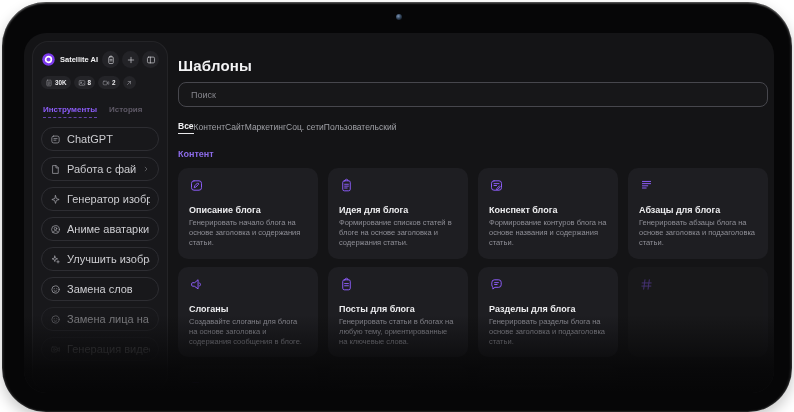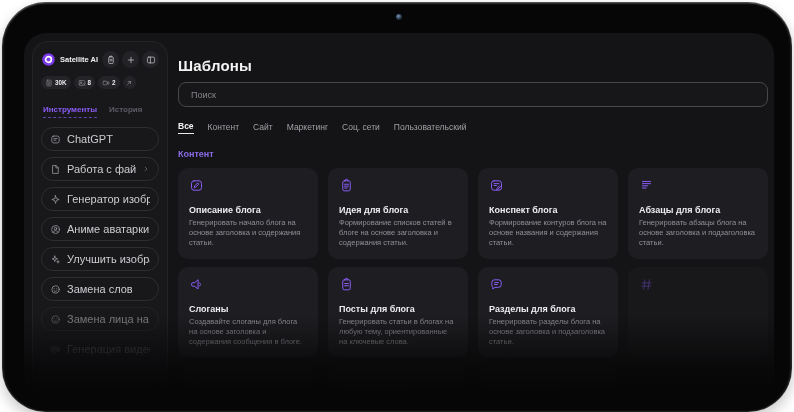--- a/index.html
+++ b/index.html
@@ -57,21 +57,21 @@
   .tool-item .chev { width:8px; height:8px; margin-left:auto; color:#8f8f96; }
 
   
   .main { position:absolute; left:154px; top:8px; width:590px; height:100%; }
   .main-title { margin-top:16px; font-size:15px; font-weight:bold; color:#f4f4f5; letter-spacing:.2px; }
   .search { margin-top:8px; width:100%; height:25px; border-radius:8px;
     border:1px solid #47474d; background:rgba(255,255,255,.015); color:#e3e3e6;
     font-size:9px; padding:0 12px; font-family:inherit; outline:none; display:block; }
   .search::placeholder { color:#86868d; }
 
-  .filter-tabs { display:flex; gap:14px; margin-top:14px; align-items:flex-end; }
+  .filter-tabs { display:flex; gap:0; margin-top:14px; align-items:flex-end; }
   .filter-tab { font-size:8.5px; color:#9fa0a6; cursor:pointer; padding-bottom:2px; white-space:nowrap; }
   .filter-tab.active { color:#f2f2f4; font-weight:bold; border-bottom:1.5px solid #e9e9ec; }
 
   .section-title { margin-top:15px; font-size:9px; font-weight:bold; color:#8c6be8; }
 
   .grid { margin-top:9px; display:grid; grid-template-columns:repeat(4, 140px); column-gap:10px; row-gap:8px; }
   .card { min-height:84px; background:#1e1e22; border-radius:10px; padding:10px 11px; cursor:pointer; }
   .card .icon { width:15px; height:15px; color:#8b5cf6; }
   .card-title { margin-top:8px; font-size:9px; font-weight:bold; color:#eeeef0; }
   .card-desc { margin-top:3px; font-size:7.5px; line-height:1.36; color:#8f8f97; }

